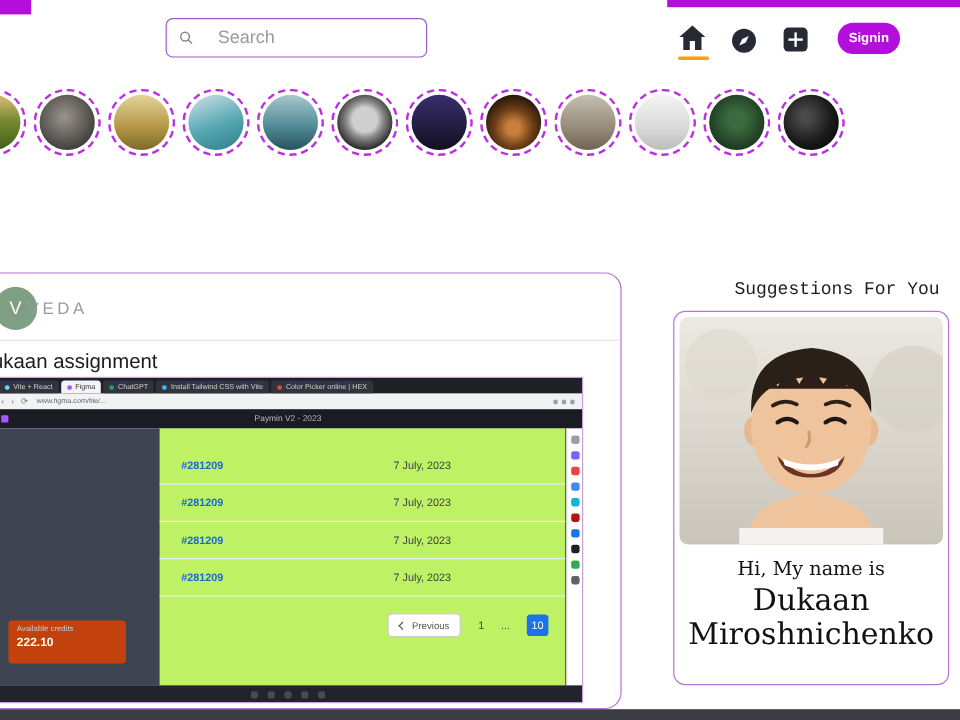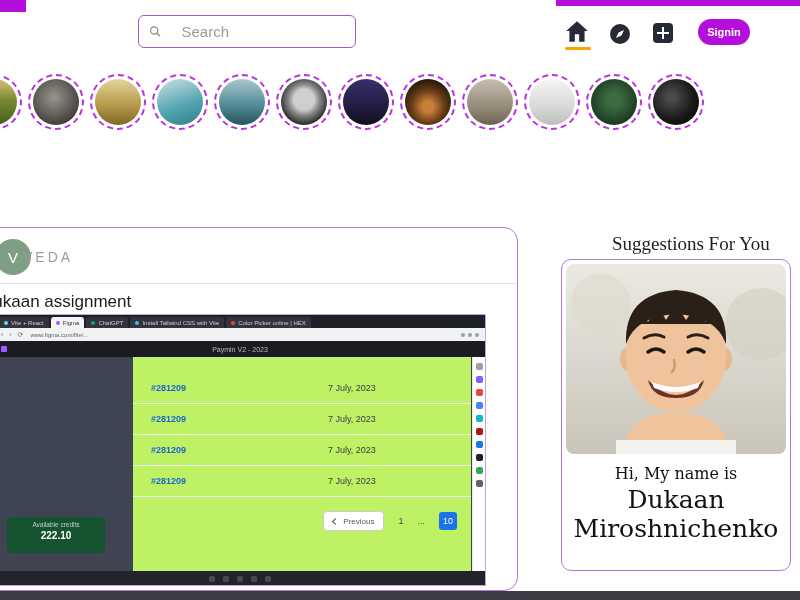--- a/index.html
+++ b/index.html
@@ -61,42 +61,42 @@
   .fav { width:4px; height:4px; border-radius:50%; flex:none; }
   .f0 { background:#61dafb; } .f1 { background:#a259ff; } .f2 { background:#10a37f; } .f3 { background:#38bdf8; } .f4 { background:#e8453c; }
   .b-url { height:13px; background:#f0f2f4; display:flex; align-items:center; gap:5px; padding:0 6px; font-size:6px; color:#5f6368; }
   .u-nav { color:#777; font-size:7px; letter-spacing:2px; }
   .u-text { flex:1; overflow:hidden; white-space:nowrap; }
   .u-dots { display:flex; gap:3px; }
   .u-dots i { width:4px; height:4px; border-radius:50%; background:#9aa0a6; }
   .f-top { height:16px; background:#1b1b24; color:#b9bac1; font-size:7px; display:flex; align-items:center; justify-content:center; position:relative; }
   .f-logo { position:absolute; left:6px; top:5px; width:6px; height:6px; background:#a259ff; border-radius:1px; }
   .f-canvas { position:relative; height:214px; background:#3e4452; }
-  .credits { position:absolute; left:12px; top:160px; width:98px; height:36px; background:#14532d; border-radius:3px; padding:4px 7px;text-align:center; }
+  .credits { position:absolute; left:12px; top:160px; width:98px; height:36px; background:#c2410c; border-radius:3px; padding:4px 7px; }
   .c-label { font-size:6.5px; color:#c7ccd6; }
   .c-val { font-size:10px; color:#fff; font-weight:bold; margin-top:2px; }
   .panel { position:absolute; left:138px; top:0; bottom:0; width:338px; background:#bef264; padding-top:16px; }
   .prow { height:31px; display:flex; align-items:center; border-bottom:1px solid #ececec; position:relative; }
   .rid { position:absolute; left:18px; font-size:9px; font-weight:bold; color:#1967d2; }
   .rdate { position:absolute; left:195px; font-size:9px; color:#3c4043; }
   .pager { display:flex; align-items:center; justify-content:flex-end; gap:14px; margin-top:14px; padding-right:14px; }
   .prev-btn { display:flex; align-items:center; gap:5px; border:1px solid #ccc; border-radius:4px; background:#fff;
     height:20px; padding:0 9px; font-size:8px; color:#555; font-family:"Liberation Sans",sans-serif; }
   .chev { width:5px; height:5px; border-left:1.5px solid #555; border-bottom:1.5px solid #555; transform:rotate(45deg); }
   .pg { font-size:9px; color:#444; }
   .pg.active { width:18px; height:18px; background:#1a73e8; color:#fff; border-radius:3px;
     display:flex; align-items:center; justify-content:center; font-size:9px; }
   .f-tools { position:absolute; right:0; top:0; bottom:0; width:13px; background:#fff; border-left:1px solid #e8e8e8;
     display:flex; flex-direction:column; align-items:center; gap:6px; padding-top:6px; }
   .f-tools i { width:7px; height:7px; border-radius:2px; flex:none; }
   .b-bottom { height:16px; background:#23232d; display:flex; align-items:center; justify-content:center; gap:8px; }
   .b-bottom i { width:6px; height:6px; border-radius:2px; background:#4a4a55; }
 
   
-  .sug-title { position:absolute; left:612px; top:233px; font-family:Liberation Serif, serif; font-size:19px; color:#1e1e1e; }
+  .sug-title { position:absolute; left:612px; top:233px; font-family:Liberation Mono, monospace; font-size:15px; color:#1e1e1e; }
   .sug-card { position:absolute; left:561px; top:259px; width:230px; height:312px; background:#fff;
     border:1px solid #b673d8; border-radius:10px; padding:4px; }
   .sug-photo { width:100%; height:190px; border-radius:8px; overflow:hidden; cursor:pointer; }
   .sug-greet { text-align:center; margin-top:10px; font-family:"DejaVu Serif",serif; font-size:16px; color:#111; }
   .sug-name1 { text-align:center; margin-top:2px; font-family:"DejaVu Serif",serif; font-size:25px; color:#111; }
   .sug-name2 { text-align:center; font-family:"DejaVu Serif",serif; font-size:25px; color:#111; }
 
   .bottom-bar { position:absolute; left:0; top:591px; width:800px; height:9px; background:#3c3c44; }
 </style>
 </head>

